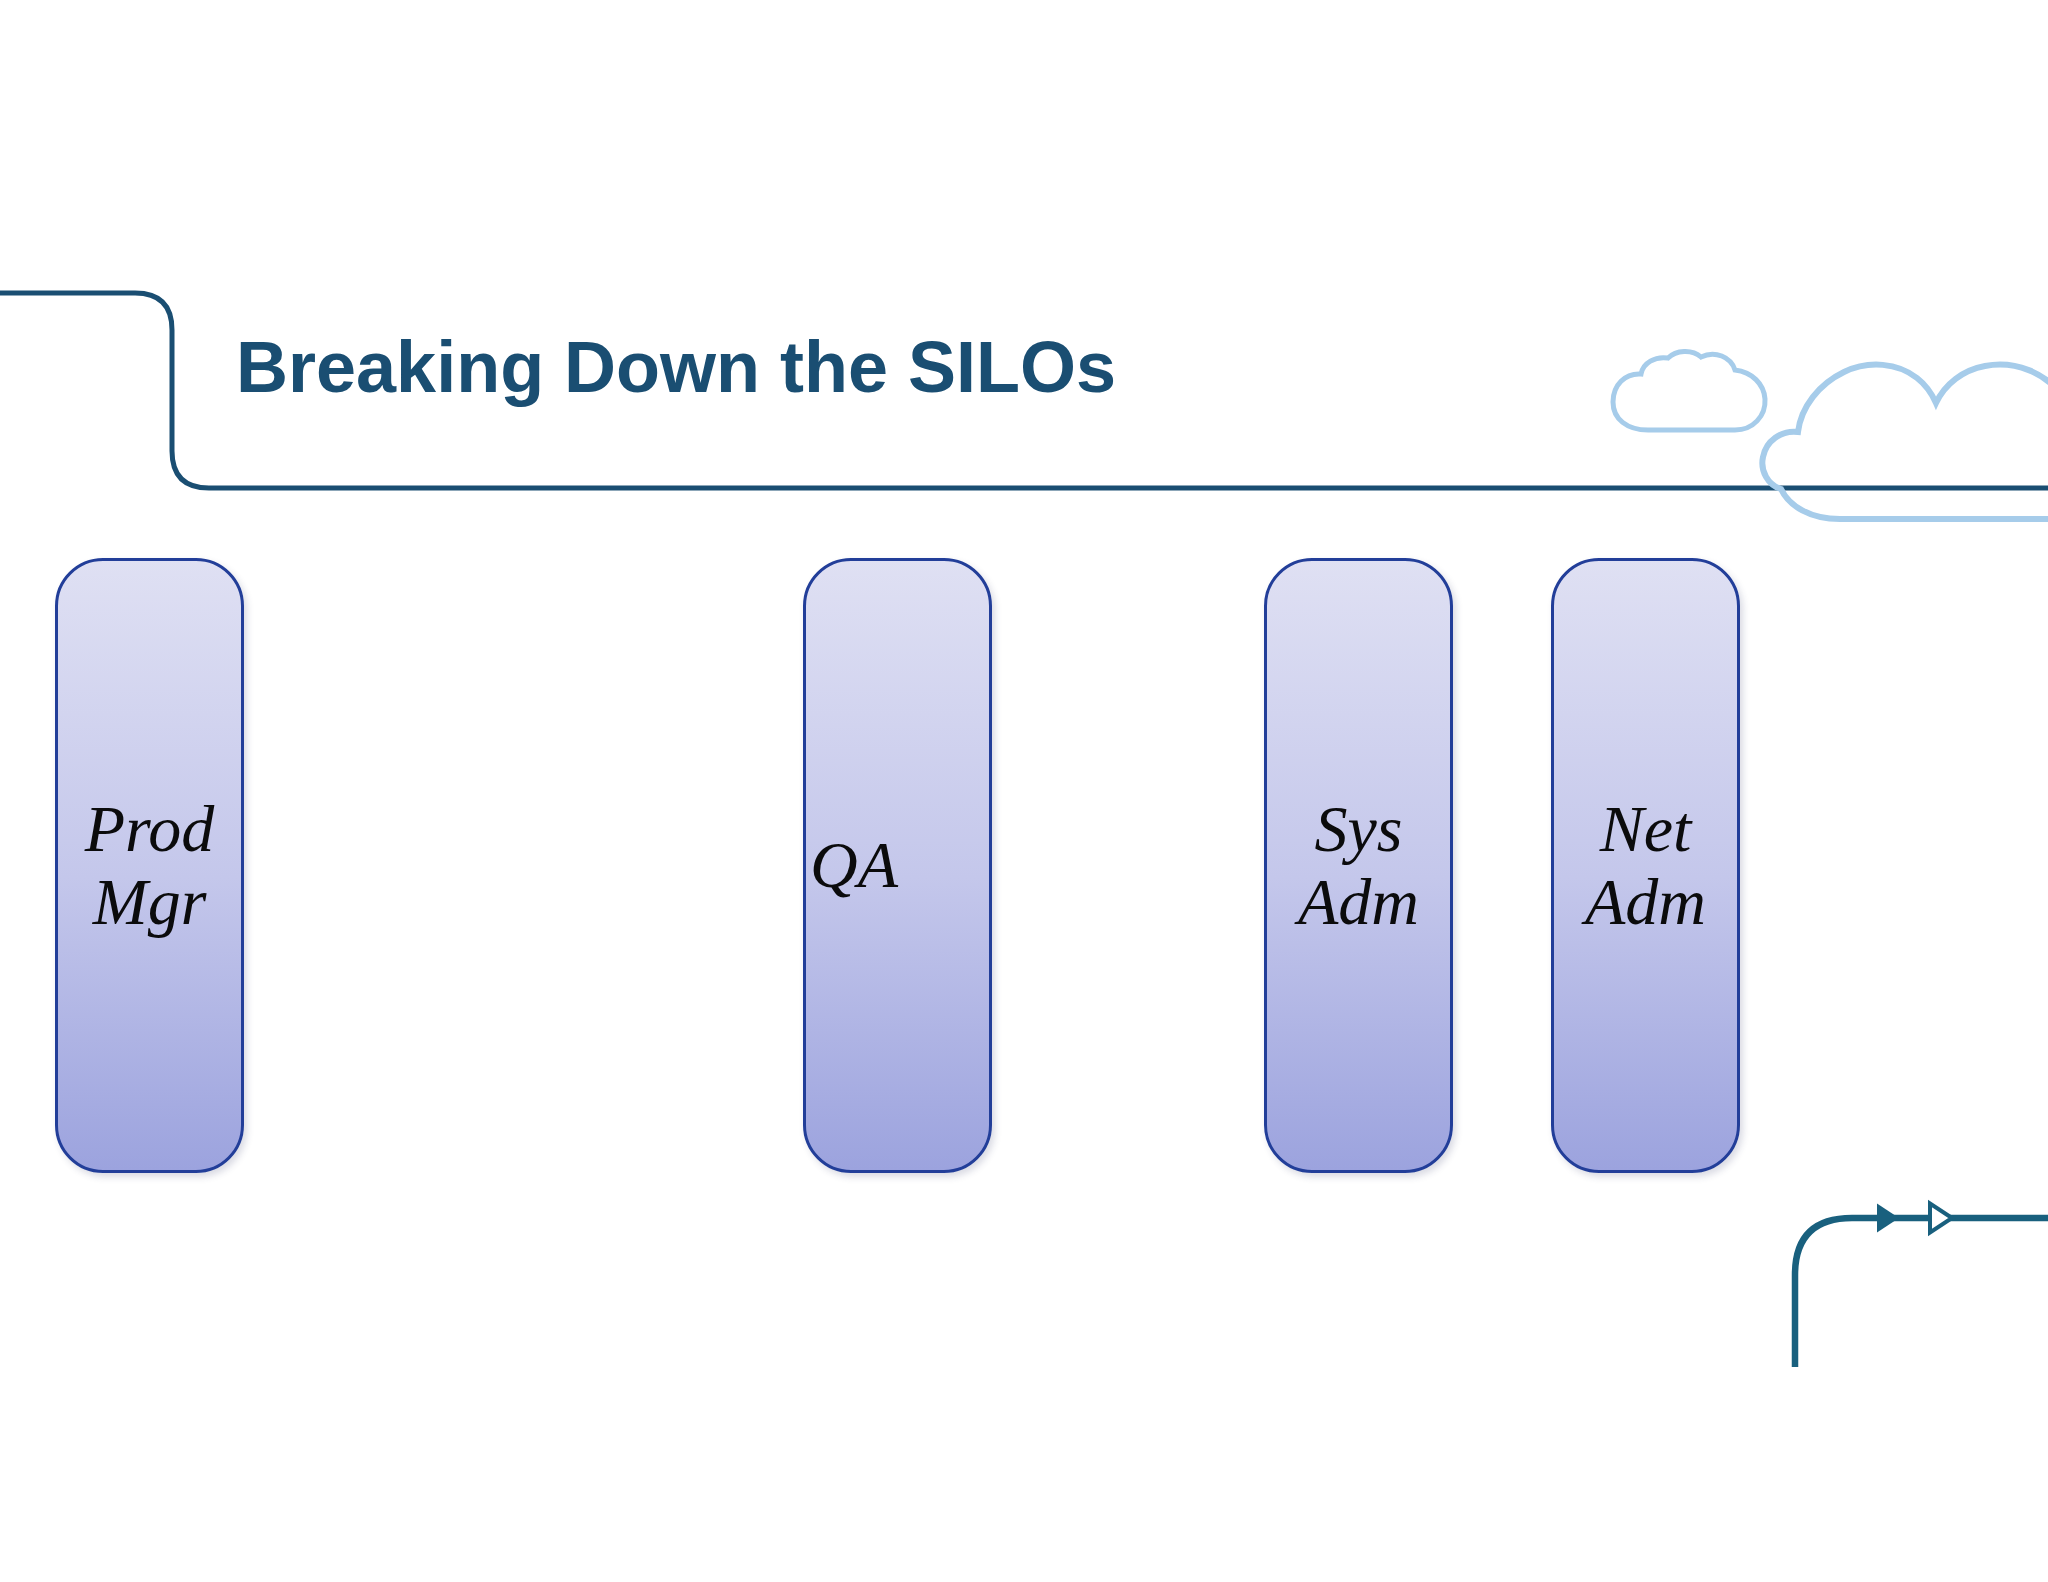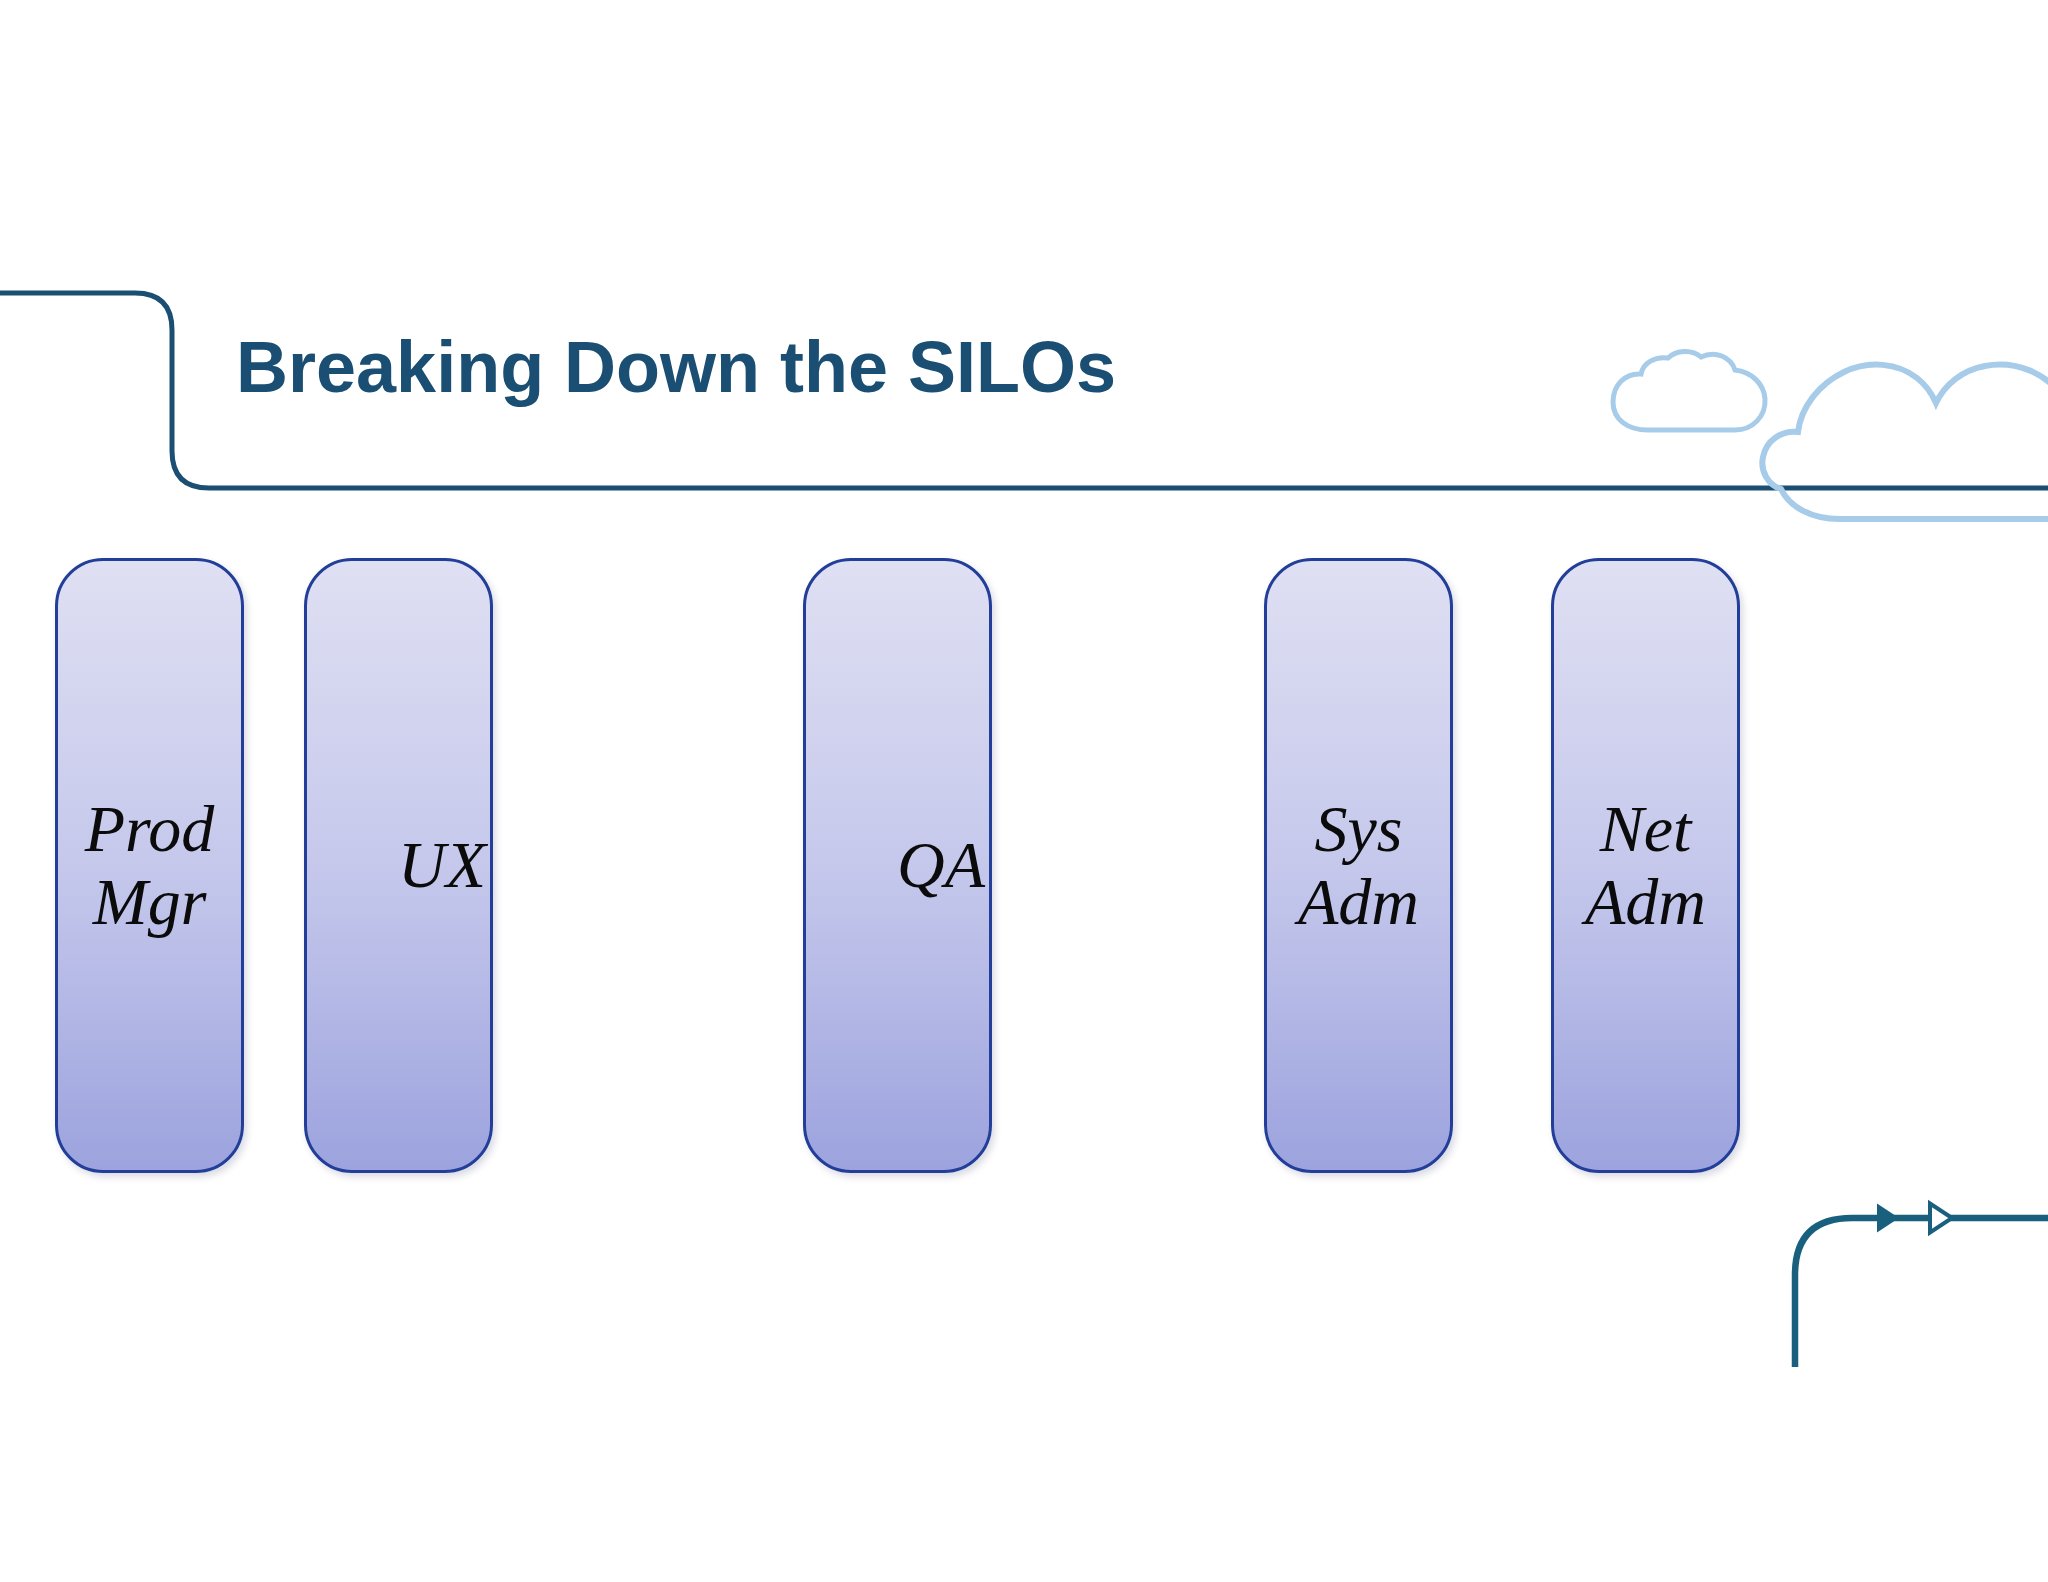--- a/index.html
+++ b/index.html
@@ -41,21 +41,21 @@
     top:558px;
     width:189px;height:615px;
     box-sizing:border-box;
     border:3px solid var(--silo-border);
     border-radius:48px;
     background:linear-gradient(180deg,
       var(--silo-gradient-top) 0%,
       var(--silo-gradient-mid) 52%,
       var(--silo-gradient-bottom) 100%);
     box-shadow:3px 4px 7px rgba(45,50,100,0.18);
-    display:flex;align-items:center;justify-content:flex-end;
+    display:flex;align-items:center;justify-content:flex-start;
     text-align:center;
   }
   .silo-label{
     font-family:"Liberation Serif","DejaVu Serif",serif;
     font-style:italic;
     font-size:66px;
     line-height:1.1;
     color:var(--label-text);
     padding:0 4px;
   }
@@ -92,23 +92,20 @@
              C 1926 385 1932 394 1936 403
              C 1945 384 1963 370 1985 366
              C 2015 360 2046 373 2062 396
              L 2070 420 L 2070 519
              Z" fill="none" stroke="var(--cloud-outline)" stroke-width="6"></path>
   </svg>
 
   <div class="silo s1">
     <span class="silo-label">Prod Mgr</span>
   </div>
-  <div class="silo s2">
-    <span class="silo-label">UX</span>
-  </div>
   <div class="silo s4">
     <span class="silo-label">QA</span>
   </div>
   <div class="silo s6">
     <span class="silo-label">Sys Adm</span>
   </div>
   <div class="silo s7">
     <span class="silo-label">Net Adm</span>
   </div>
 

